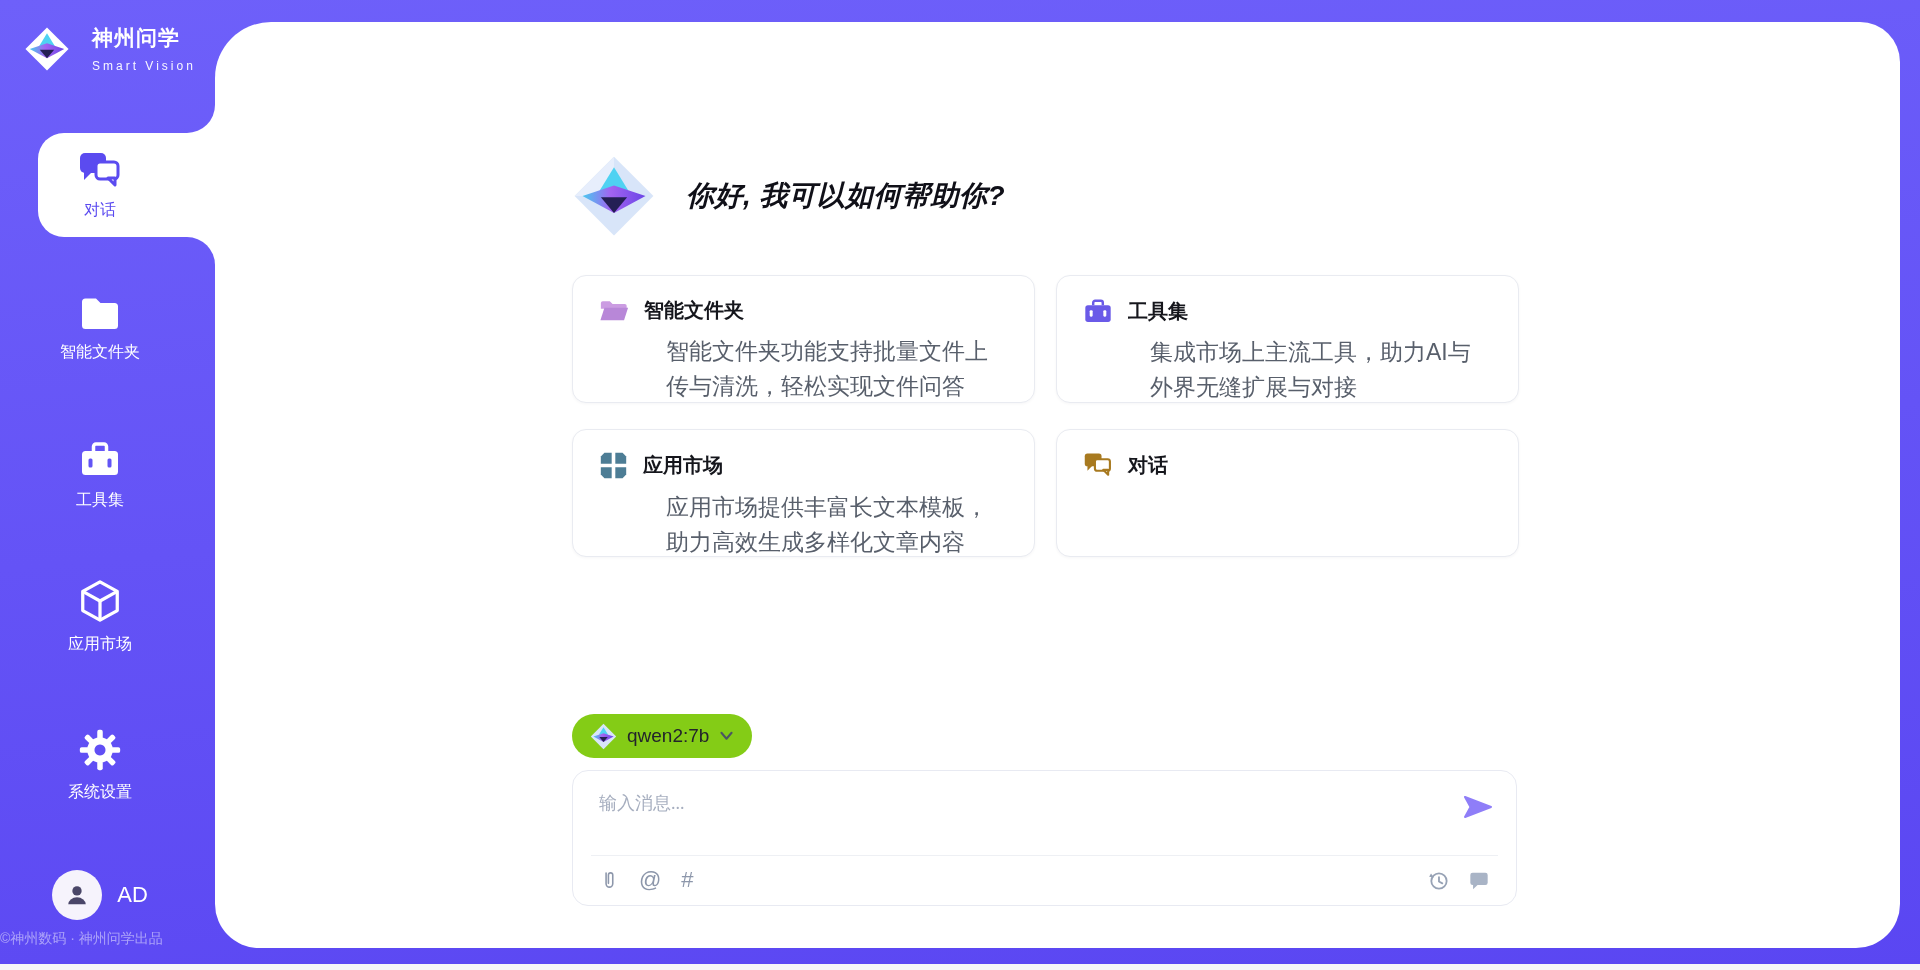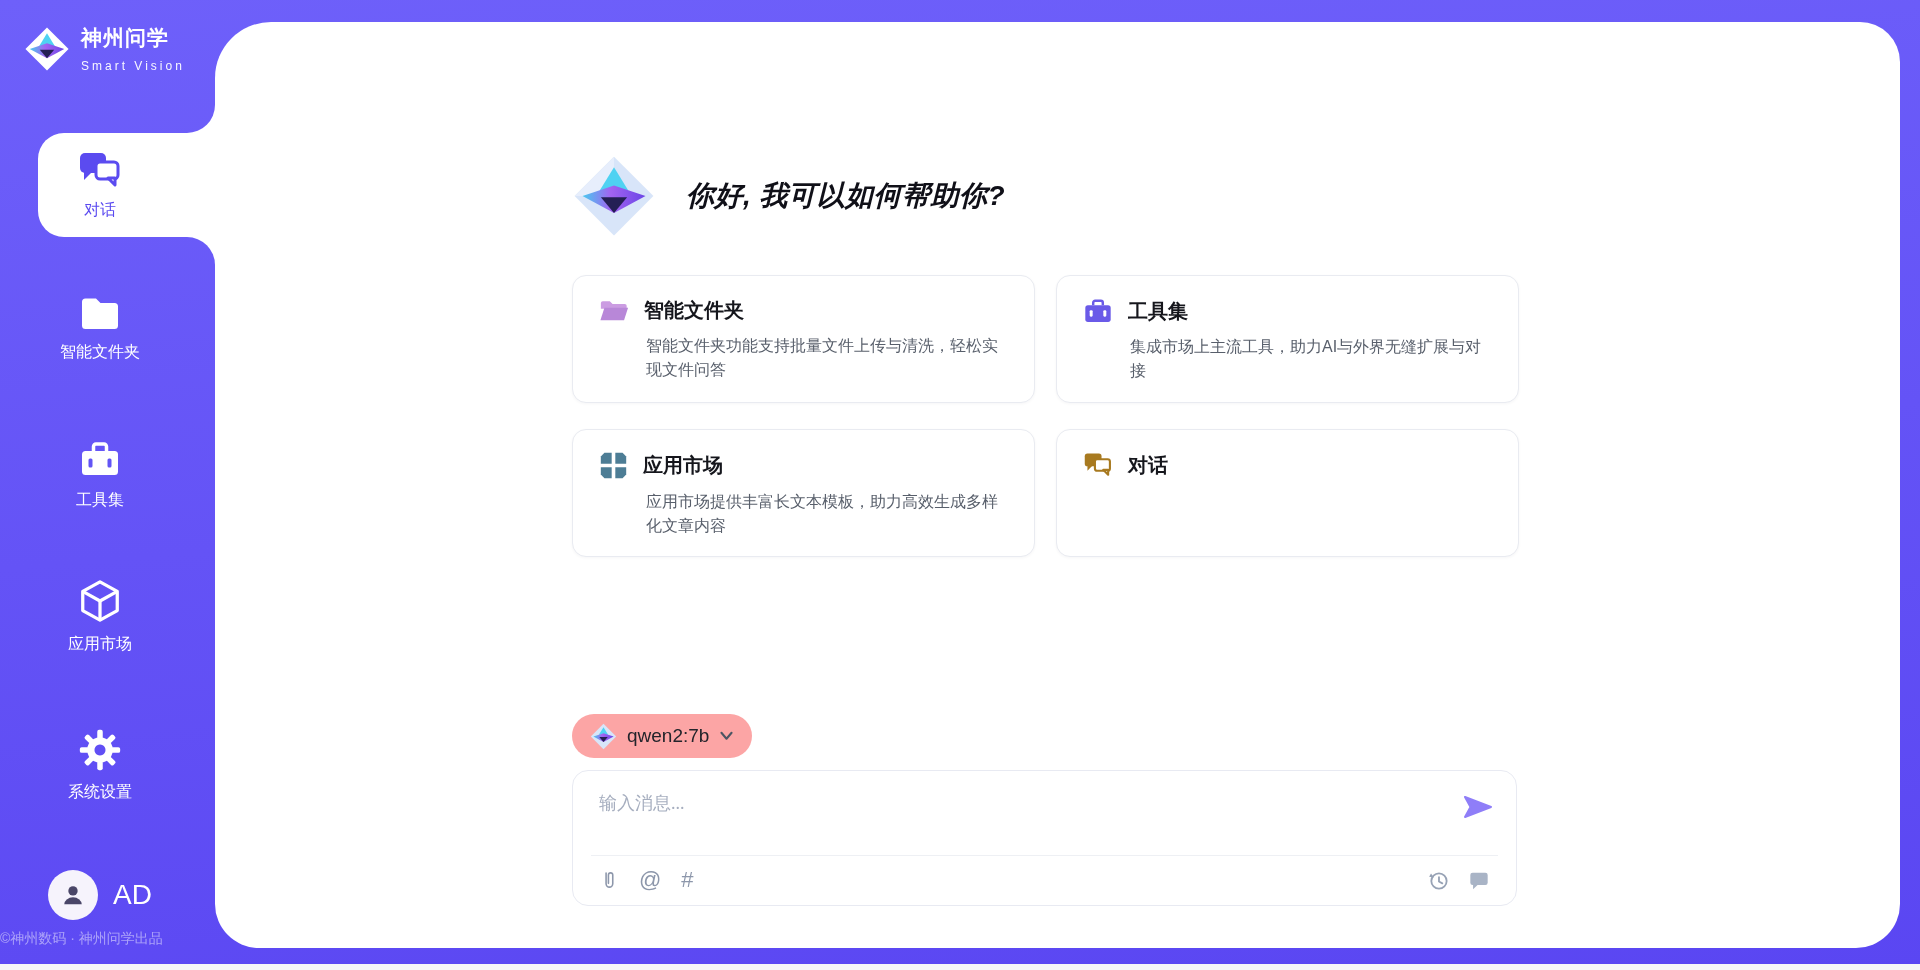--- a/index.html
+++ b/index.html
@@ -13,21 +13,21 @@
 
   
   .main-area {
     position:absolute; left:215px; top:22px; width:1685px; height:926px;
     background:#fff; border-radius:56px 40px 44px 44px;
   }
   .bottom-strip { position:absolute; left:0; bottom:0; width:1920px; height:6px; background:#f6f6f8; }
 
   
   .sidebar { position:absolute; left:0; top:0; width:215px; height:970px; }
-  .brand { position:absolute; left:24px; top:24px; display:flex; align-items:center; gap:11px; }
+  .brand { position:absolute; left:24px; top:24px; display:flex; align-items:center; gap:22px; }
   .brand-text { color:#fff; }
   .brand-name { font-size:21px; font-weight:700; letter-spacing:1px; }
   .brand-sub { font-size:12px; letter-spacing:3px; margin-top:7px; opacity:.95; }
 
   .nav-item { position:absolute; left:0; width:200px; display:flex; flex-direction:column; align-items:center; gap:10px; cursor:pointer; }
   .nav-label { color:#fff; font-size:16px; }
 
   
   .tab-active {
     position:absolute; left:38px; top:133px; width:177px; height:104px;
@@ -38,37 +38,37 @@
   .tab-active .nav-label { color:#5b4bf0; font-weight:500; }
   .fillet { position:absolute; left:187px; width:28px; height:28px; background:#fff; }
   .fillet-top { top:105px; }
   .fillet-bottom { top:237px; }
   .fillet .inner { width:100%; height:100%; background:linear-gradient(175deg,#6e60fa 0%,#5a46f2 100%); background-attachment:fixed; }
   .fillet-top .inner { border-bottom-right-radius:100%; }
   .fillet-bottom .inner { border-top-right-radius:100%; }
 
   .user-row { position:absolute; left:0; top:870px; width:200px; display:flex; align-items:center; justify-content:center; gap:15px; cursor:pointer; }
   .avatar { width:50px; height:50px; border-radius:50%; background:#f6f3fc; display:flex; align-items:center; justify-content:center; }
-  .user-name { color:#fff; font-size:28px; font-weight:500; }
+  .user-name { color:#fff; font-size:22px; font-weight:500; }
   .copyright { position:absolute; left:0; top:930px; width:210px; text-align:left; color:rgba(255,255,255,.48); font-size:14px; }
 
   
   .hero { position:absolute; left:357px; top:132px; display:flex; align-items:center; gap:30px; }
   .hero-title { font-size:28px; font-weight:700; color:#101018; letter-spacing:.5px;font-style:italic; }
 
   .cards { position:absolute; left:357px; top:253px; width:947px; display:grid;
     grid-template-columns:1fr 1fr; column-gap:21px; row-gap:26px; }
   .card { height:128px; background:#fff; border:1px solid #e9ebf1; border-radius:14px;
     padding:21px 26px; box-shadow:0 1px 3px rgba(16,24,40,.04); cursor:pointer; }
   .card-head { display:flex; align-items:center; gap:15px; }
   .card-title { font-size:20px; font-weight:700; color:#15161c; }
-  .card-desc { margin:10px 0 0 47px; font-size:16px; line-height:1.5; color:#585f6b; }
+  .card-desc { margin:10px 0 0 67px; font-size:23px; line-height:1.5; color:#585f6b; }
 
   .model-pill { position:absolute; left:357px; top:692px; height:44px; display:inline-flex;
-    align-items:center; gap:10px; padding:4px 18px; background:#fca5a5; border-radius:22px; cursor:pointer; }
+    align-items:center; gap:10px; padding:4px 18px; background:#84cc16; border-radius:22px; cursor:pointer; }
   .model-name { font-size:19px; color:#23242b; }
 
   .composer { position:absolute; left:357px; top:748px; width:945px; height:136px;
     background:#fff; border:1.5px solid #e8eaf2; border-radius:16px; }
   .composer textarea {
     position:absolute; left:26px; top:20px; width:860px; height:56px;
     border:none; outline:none; resize:none; font-family:Liberation Serif, serif;
     font-size:18px; color:#737373; background:transparent;
   }
   .composer textarea::placeholder { color:#a6aebf; }

